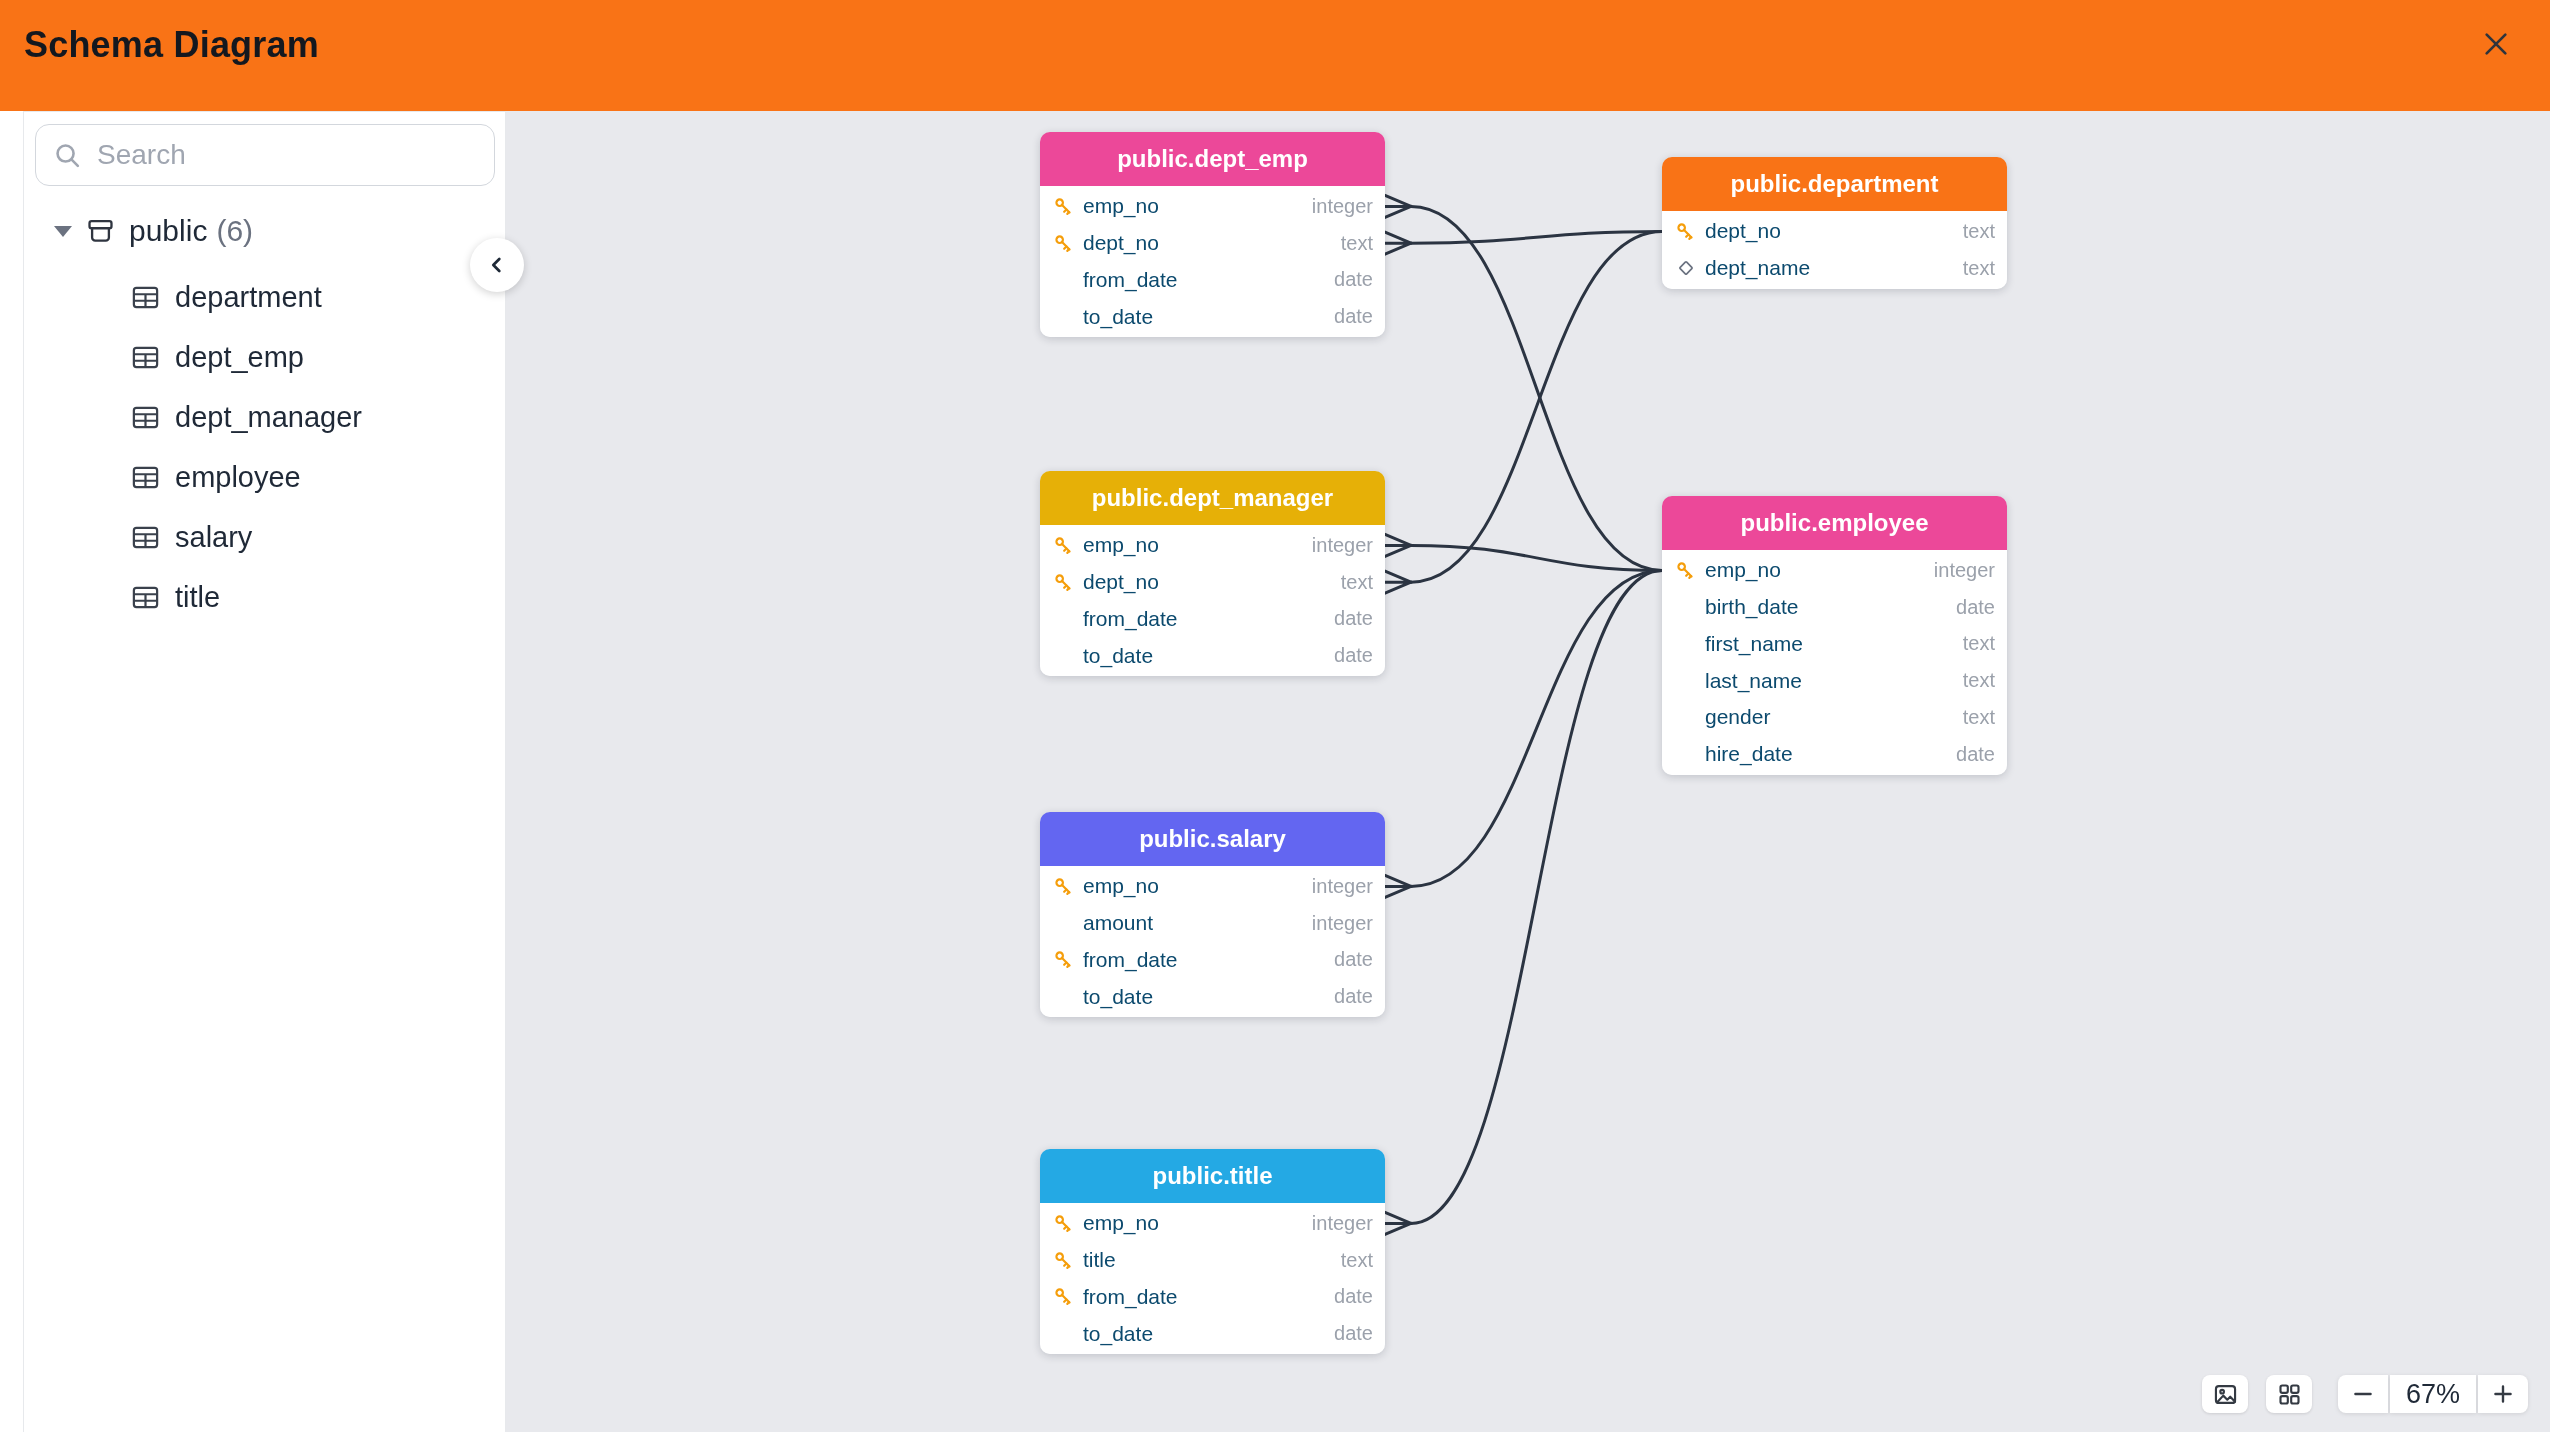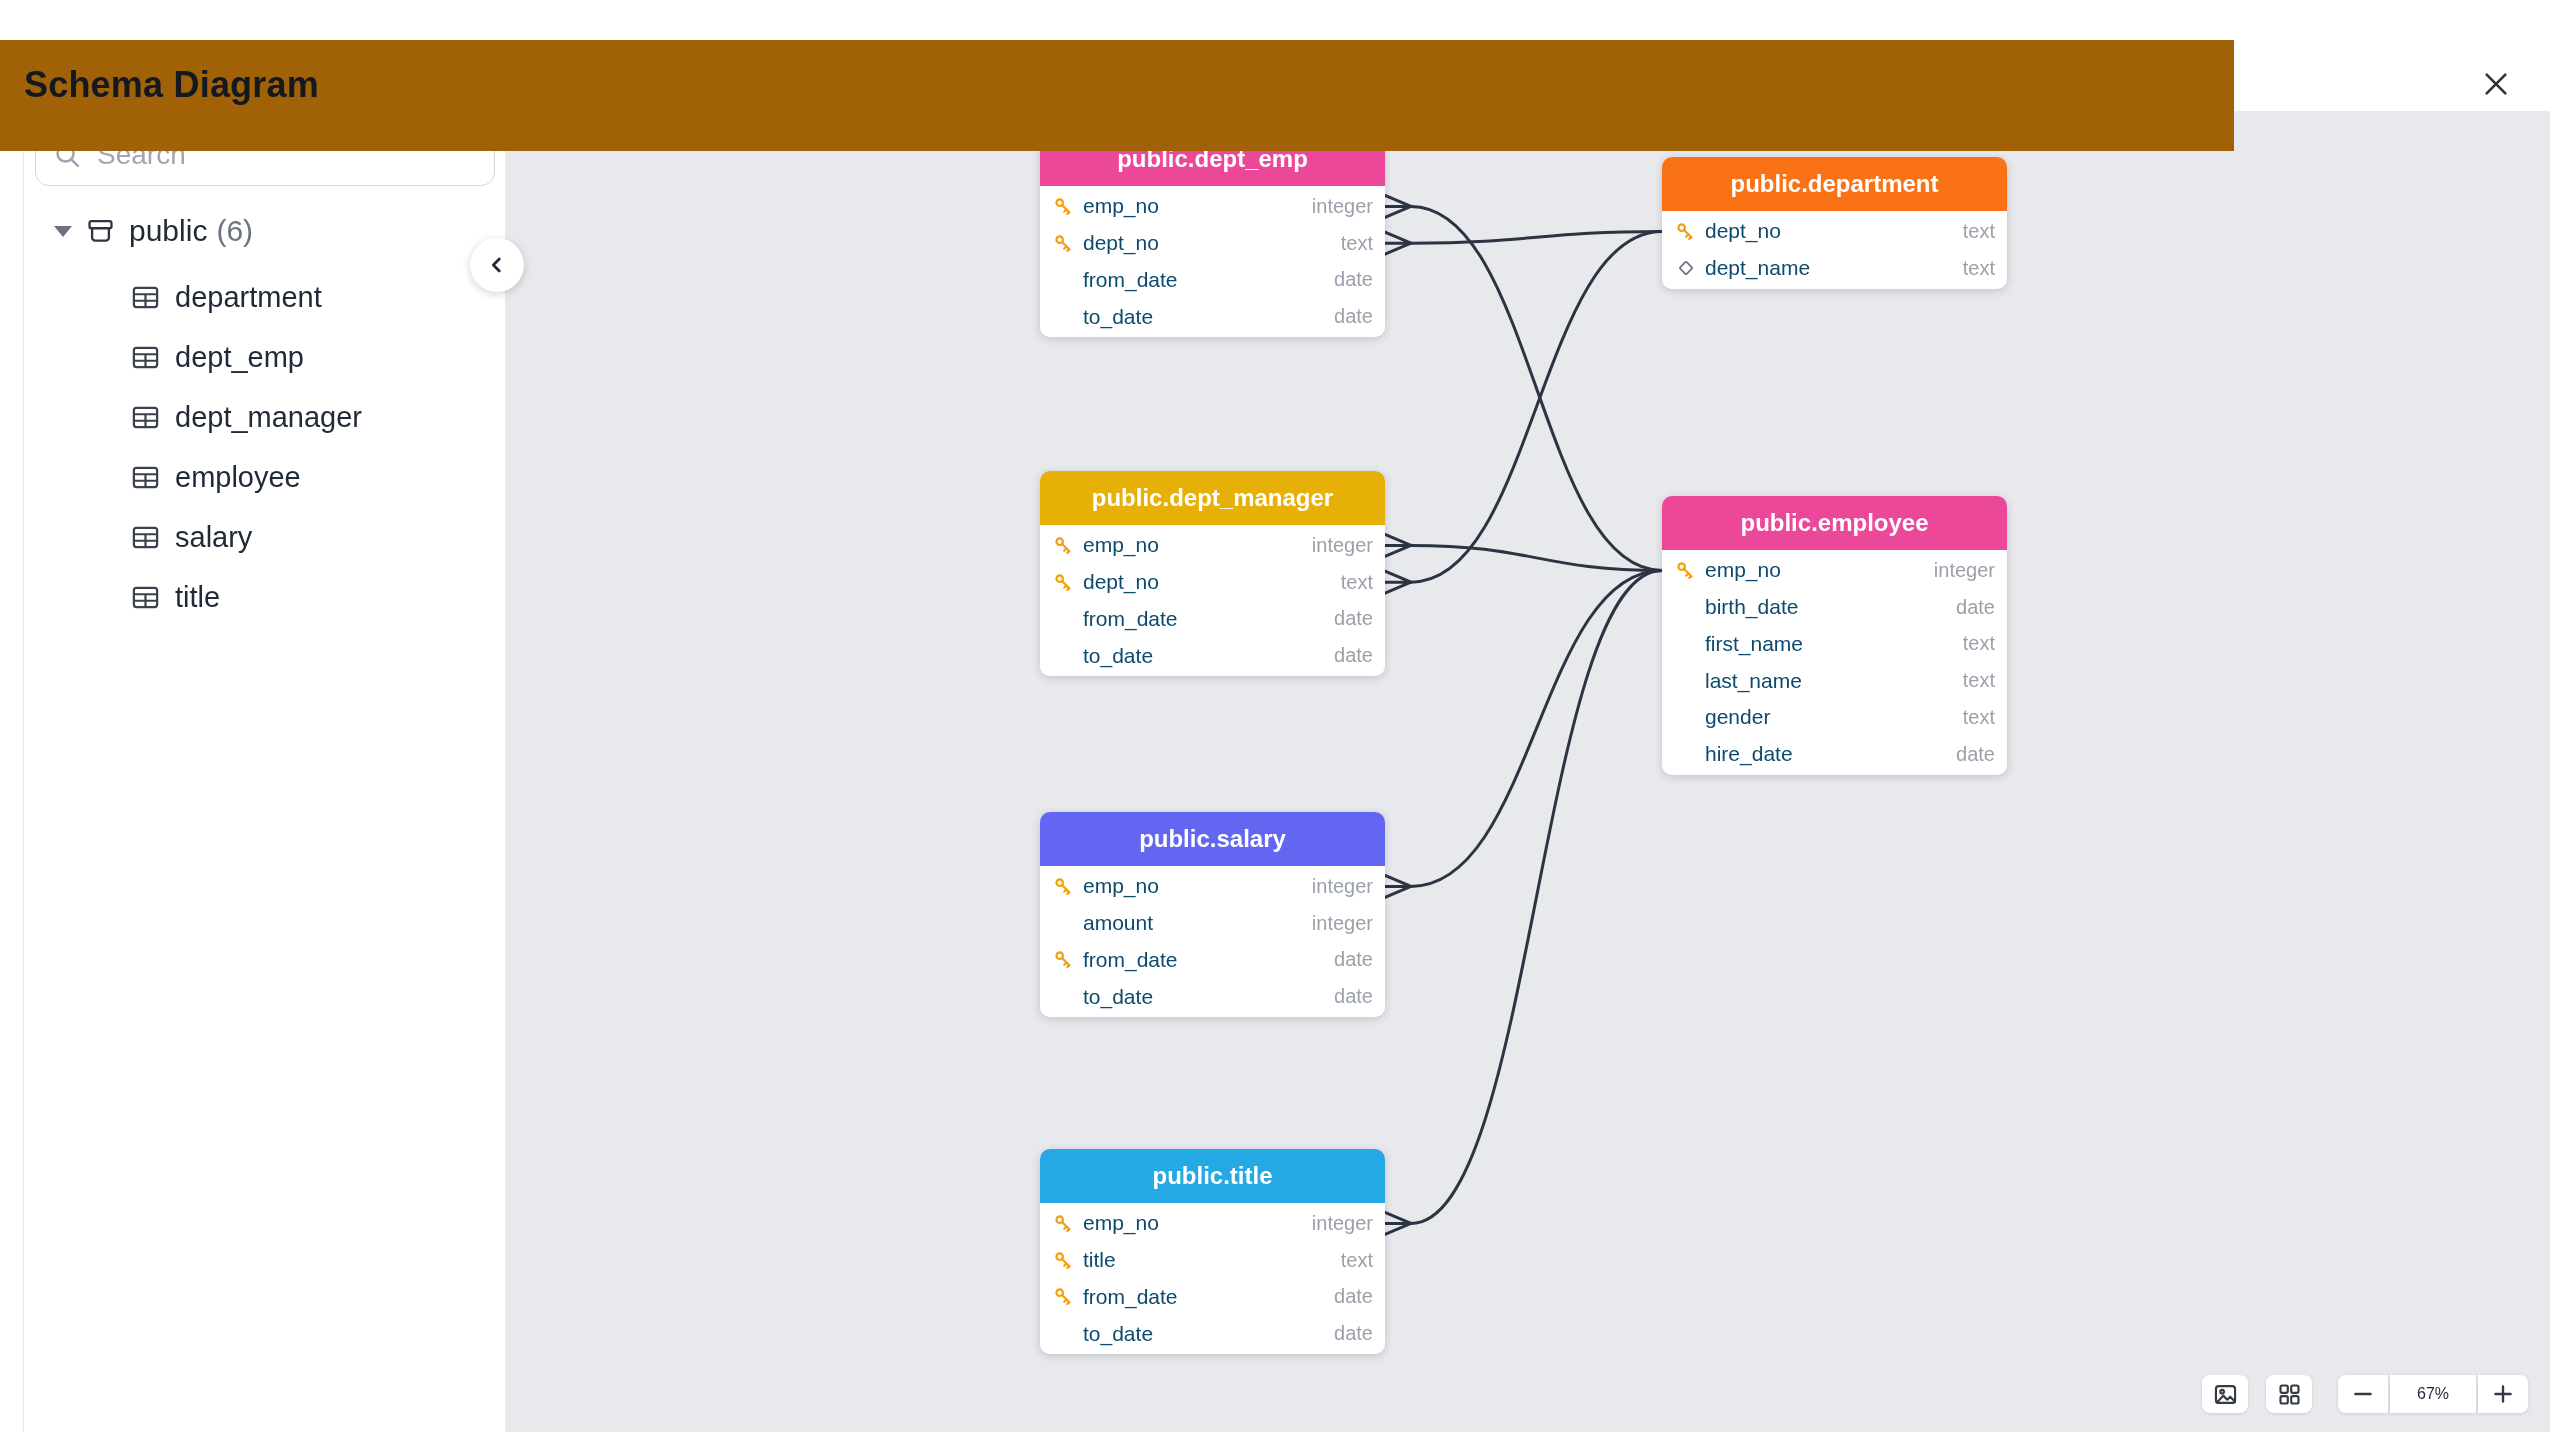--- a/index.html
+++ b/index.html
@@ -3,21 +3,21 @@
 <meta charset="utf-8">
 <style>
   * { box-sizing: border-box; margin: 0; padding: 0; }
   html,body { width: 2550px; height: 1432px; }
   body {
     position: relative; overflow: hidden; background: #ffffff;
     font-family: "Liberation Sans", sans-serif; color: #14181f;
   }
 
   
-  .topbar { position: absolute; left: 0; top: 0; width: 2234px; height: 111px; background: #a16207; z-index: 30; margin-top: 40px; }
+  .topbar { position: absolute; left: 0; top: 0; width: 2550px; height: 111px; background: #f97316; z-index: 30; }
   .page-title { position: absolute; left: 24px; top: 24px; font-size: 36px; font-weight: 700; letter-spacing: .2px; color: #14181f; }
   .close-btn { position: absolute; left: 2472px; top: 20px; width: 48px; height: 48px; border: 0; background: transparent; cursor: pointer; display: flex; align-items: center; justify-content: center; }
 
   
   .canvas-bg { position: absolute; left: 505px; top: 111px; width: 2045px; height: 1321px; background: #e8e9ed; z-index: 1; }
   .edge-layer { position: absolute; left: 0; top: 0; z-index: 2; pointer-events: none; }
   .node-layer { position: absolute; left: 0; top: 0; width: 100%; height: 100%; z-index: 3; pointer-events: none; }
 
   .node { position: absolute; width: 345px; border-radius: 10px; box-shadow: 0 2px 8px rgba(20,28,45,.18); pointer-events: auto; }
   .node-header { height: 54px; border-radius: 10px 10px 0 0; display: flex; align-items: center; justify-content: center; color: #fff; font-size: 24px; font-weight: 700; cursor: grab; }
@@ -61,21 +61,21 @@
   .toolbar { position: absolute; left: 0; top: 0; z-index: 15; }
   .tool-btn {
     position: absolute; height: 38px; background: #fff; border: 0; border-radius: 8px;
     box-shadow: 0 1px 3px rgba(0,0,0,.12); display: flex; align-items: center; justify-content: center; cursor: pointer;
   }
   .btn-export { left: 2202px; top: 1375px; width: 46px; }
   .btn-layout { left: 2266px; top: 1375px; width: 46px; }
   .zoom-group { position: absolute; left: 2338px; top: 1375px; height: 38px; display: flex; gap: 2px; filter: drop-shadow(0 1px 2px rgba(0,0,0,.10)); }
   .zoom-seg { background: #fff; border: 0; height: 38px; display: flex; align-items: center; justify-content: center; cursor: pointer; }
   .zoom-out { width: 50px; border-radius: 8px 0 0 8px; }
-  .zoom-label { width: 86px; font-size: 16px; color: #1f2937; }
+  .zoom-label { width: 86px; font-size: 27px; color: #1f2937; }
   .zoom-in { width: 50px; border-radius: 0 8px 8px 0; }
 </style>
 </head>
 <body>
 
 <div class="canvas-bg" style="background: rgb(232, 233, 237);"></div>
 
 <svg class="edge-layer" width="2550" height="1432" viewBox="0 0 2550 1432">
     <g fill="none" stroke="#2b3442" stroke-width="3" stroke-linecap="round" stroke-linejoin="round">
       <path d="M 1411 206.375 L 1385 195.375 M 1411 206.375 L 1385 206.375 M 1411 206.375 L 1385 217.375"></path>

